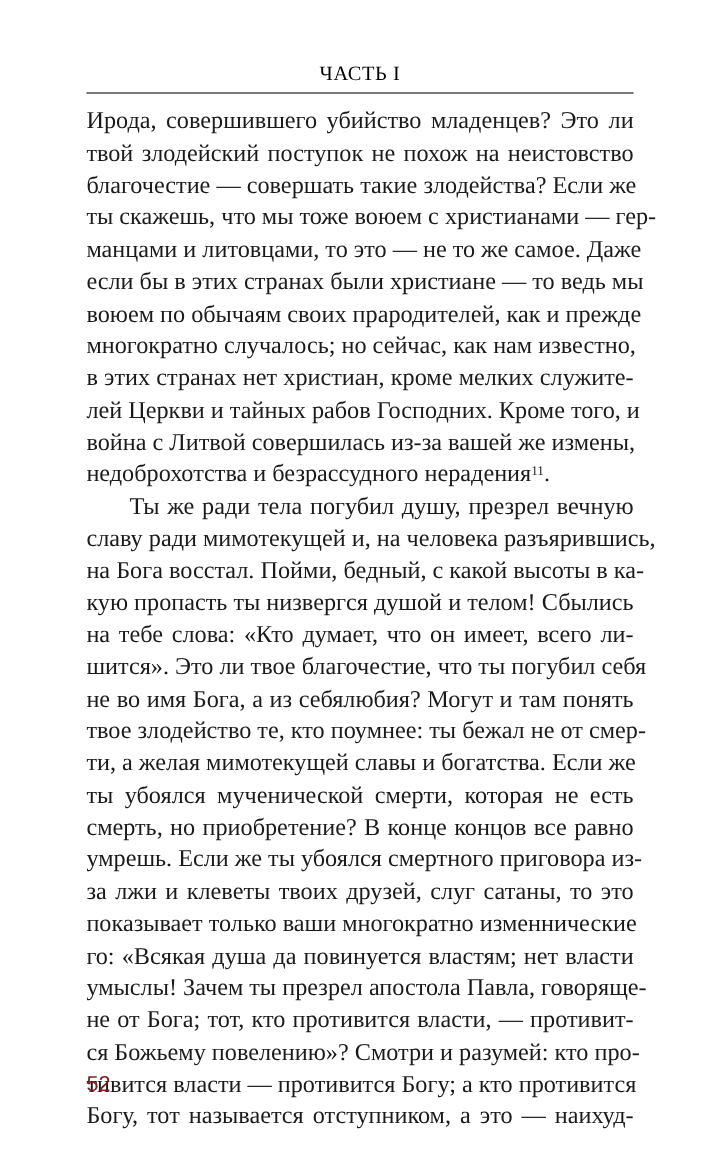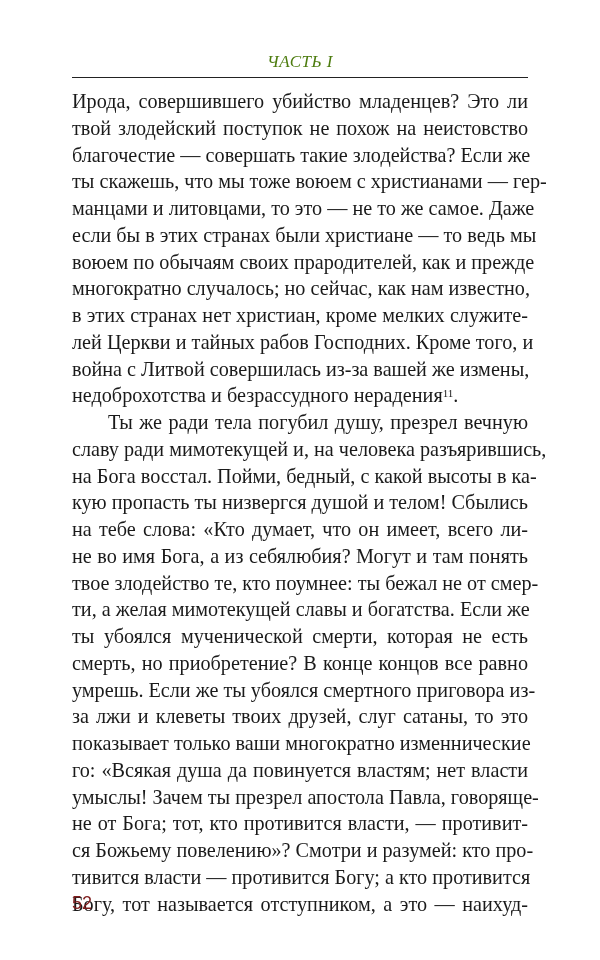--- a/index.html
+++ b/index.html
@@ -14,24 +14,23 @@
       overflow: hidden;
       color: #1a1a1a;
     }
     .running-head {
       position: absolute;
       left: 72px;
       top: 52px;
       width: 456px;
       text-align: center;
       font-family: "Liberation Serif", serif;
-      font-style: italic;
       font-size: 17px;
       letter-spacing: 0.5px;
-      color: #4d7c0f;
+      color: #000000;
     }
     .head-rule {
       position: absolute;
       left: 72px;
       top: 77px;
       width: 456px;
       height: 0;
       border-top: 1.5px solid #222;
     }
     .body-text {
@@ -94,20 +93,21 @@
     <span class="line">война с Литвой совершилась из-за вашей же измены,</span>
     <span class="line last"><span>недоброхотства и безрассудного нерадения</span><sup class="fn">11</sup><span>.</span></span>
   </div>
 
   <div>
     <span class="line indent">Ты же ради тела погубил душу, презрел вечную</span>
     <span class="line">славу ради мимотекущей и, на человека разъярившись,</span>
     <span class="line">на Бога восстал. Пойми, бедный, с какой высоты в ка-</span>
     <span class="line">кую пропасть ты низвергся душой и телом! Сбылись</span>
     <span class="line">на тебе слова: «Кто думает, что он имеет, всего ли-</span>
+    <span class="line">шится». Это ли твое благочестие, что ты погубил себя</span>
     <span class="line">не во имя Бога, а из себялюбия? Могут и там понять</span>
     <span class="line">твое злодейство те, кто поумнее: ты бежал не от смер-</span>
     <span class="line">ти, а желая мимотекущей славы и богатства. Если же</span>
     <span class="line">ты убоялся мученической смерти, которая не есть</span>
     <span class="line">смерть, но приобретение? В конце концов все равно</span>
     <span class="line">умрешь. Если же ты убоялся смертного приговора из-</span>
     <span class="line">за лжи и клеветы твоих друзей, слуг сатаны, то это</span>
     <span class="line">показывает только ваши многократно изменнические</span>
     <span class="line">го: «Всякая душа да повинуется властям; нет власти</span>
     <span class="line">умыслы! Зачем ты презрел апостола Павла, говоряще-</span>

